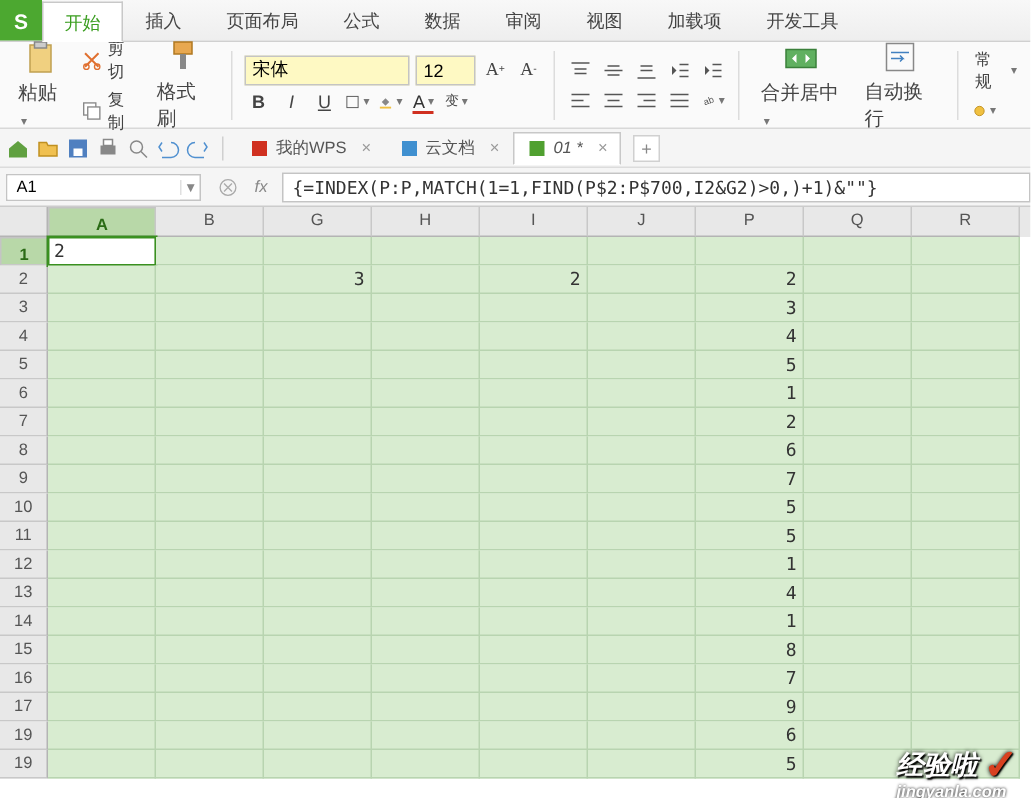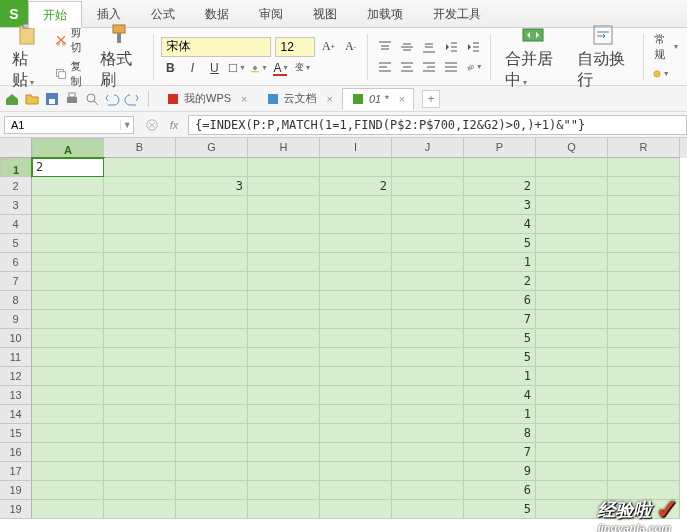--- a/index.html
+++ b/index.html
@@ -7,21 +7,21 @@
 
 .titlebar { height: 28px; background: linear-gradient(#f8f8f8, #eeeeee); display: flex; align-items: stretch; border-bottom: 1px solid #d0d0d0; }
 .app-badge { width: 28px; background: #4ca830; display: flex; align-items: center; justify-content: center; color: #fff; font-weight: bold; font-size: 14px; }
 .app-title { padding: 0 8px; display: flex; align-items: center; font-size: 12px; color: #333; }
 .tabs { display: flex; height: 100%; }
 .tab { padding: 5px 14px 4px; font-size: 12px; color: #444; cursor: pointer; border: 1px solid transparent; }
 .tab.active { background: #fff; border: 1px solid #c8c8c8; border-bottom: 1px solid #fff; color: #3b9e20; position: relative; top: 1px; }
 
 .ribbon { height: 58px; background: #fafafa; border-bottom: 1px solid #d8d8d8; display: flex; align-items: center; padding: 2px 6px; gap: 4px; }
 .rgroup { display: flex; flex-direction: column; gap: 2px; }
-.rbig { display: flex; flex-direction: column; align-items: center; justify-content: center; padding: 2px 6px; font-size: 16px; color: #444; gap: 2px; }
+.rbig { display: flex; flex-direction: column; align-items: center; justify-content: center; padding: 2px 6px; font-size: 13px; color: #444; gap: 2px; }
 .rrow { display: flex; align-items: center; gap: 4px; }
 .rbtn { display: flex; align-items: center; gap: 3px; padding: 1px 3px; font-size: 11px; color: #444; }
 .rsep { width: 1px; height: 46px; background: #dcdcdc; margin: 0 4px; }
 .isvg { width: 16px; height: 16px; display: inline-block; }
 .ibig { width: 24px; height: 24px; }
 .sel { border: 1px solid #c4c4c4; background: #fef9c3; font-size: 12px; padding: 2px 4px; height: 20px; }
 .fontname { width: 110px; }
 .fontsize { width: 40px; }
 .sq { width: 18px; height: 18px; display: flex; align-items: center; justify-content: center; border: 1px solid transparent; font-size: 12px; color: #444; font-family: "SimSun", serif; }
 .dd::after { content: "▾"; font-size: 8px; margin-left: 2px; color: #777; }
@@ -61,20 +61,21 @@
 .wm-url { position: absolute; right: 8px; bottom: -8px; font-size: 11px; font-style: italic; color: #fff; text-shadow: 0 0 2px #000; }
 </style>
 </head>
 <body>
 
 <div class="titlebar">
   <div class="app-badge">S</div>
   <div class="tabs" id="menuTabs">
       <div class="tab active">开始</div>
       <div class="tab">插入</div>
+      <div class="tab">页面布局</div>
       <div class="tab">公式</div>
       <div class="tab">数据</div>
       <div class="tab">审阅</div>
       <div class="tab">视图</div>
       <div class="tab">加载项</div>
       <div class="tab">开发工具</div>
     </div>
 </div>
 
 <div class="ribbon">

